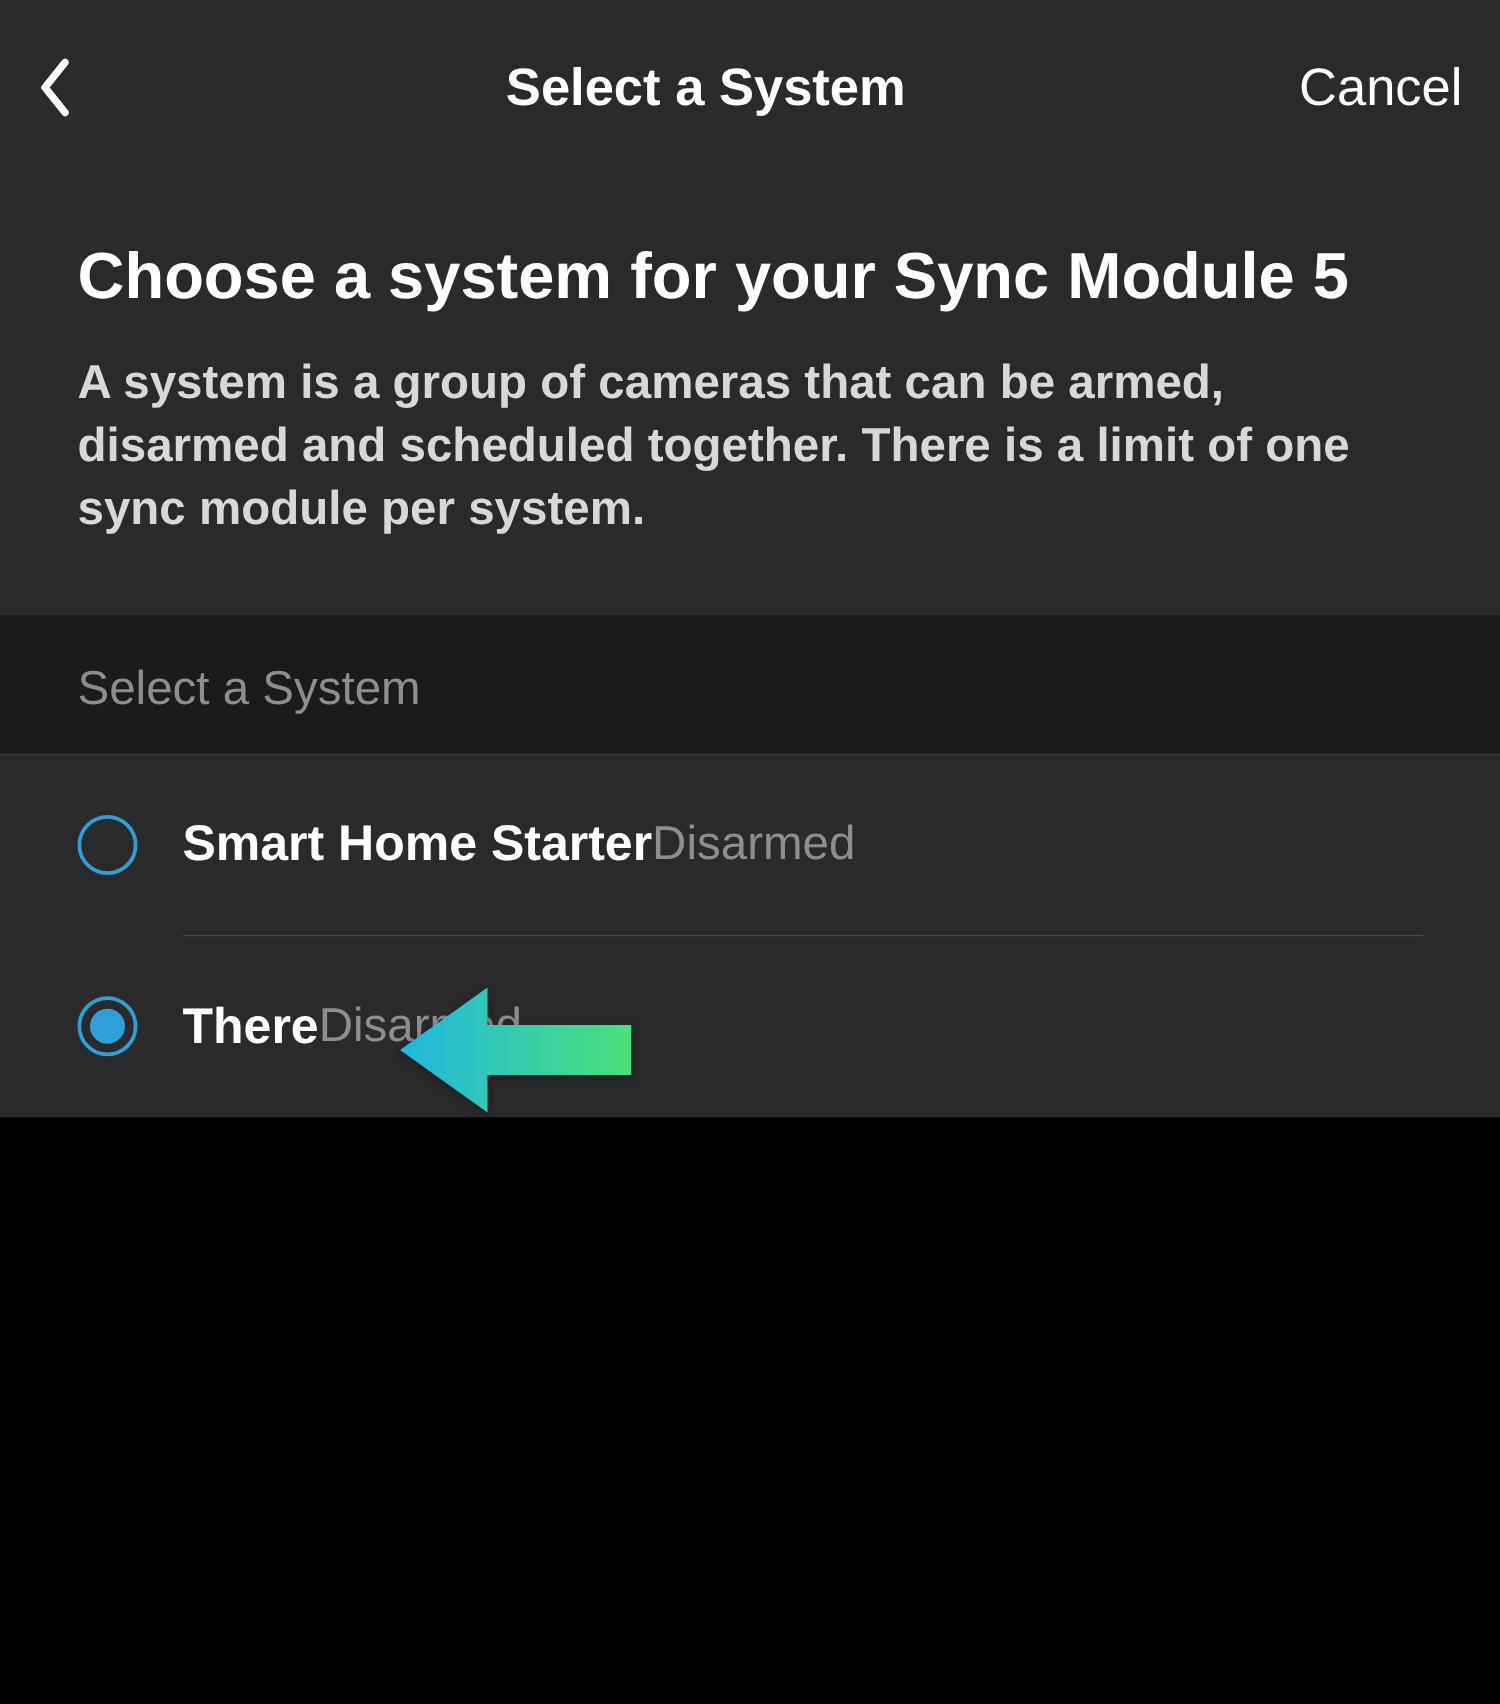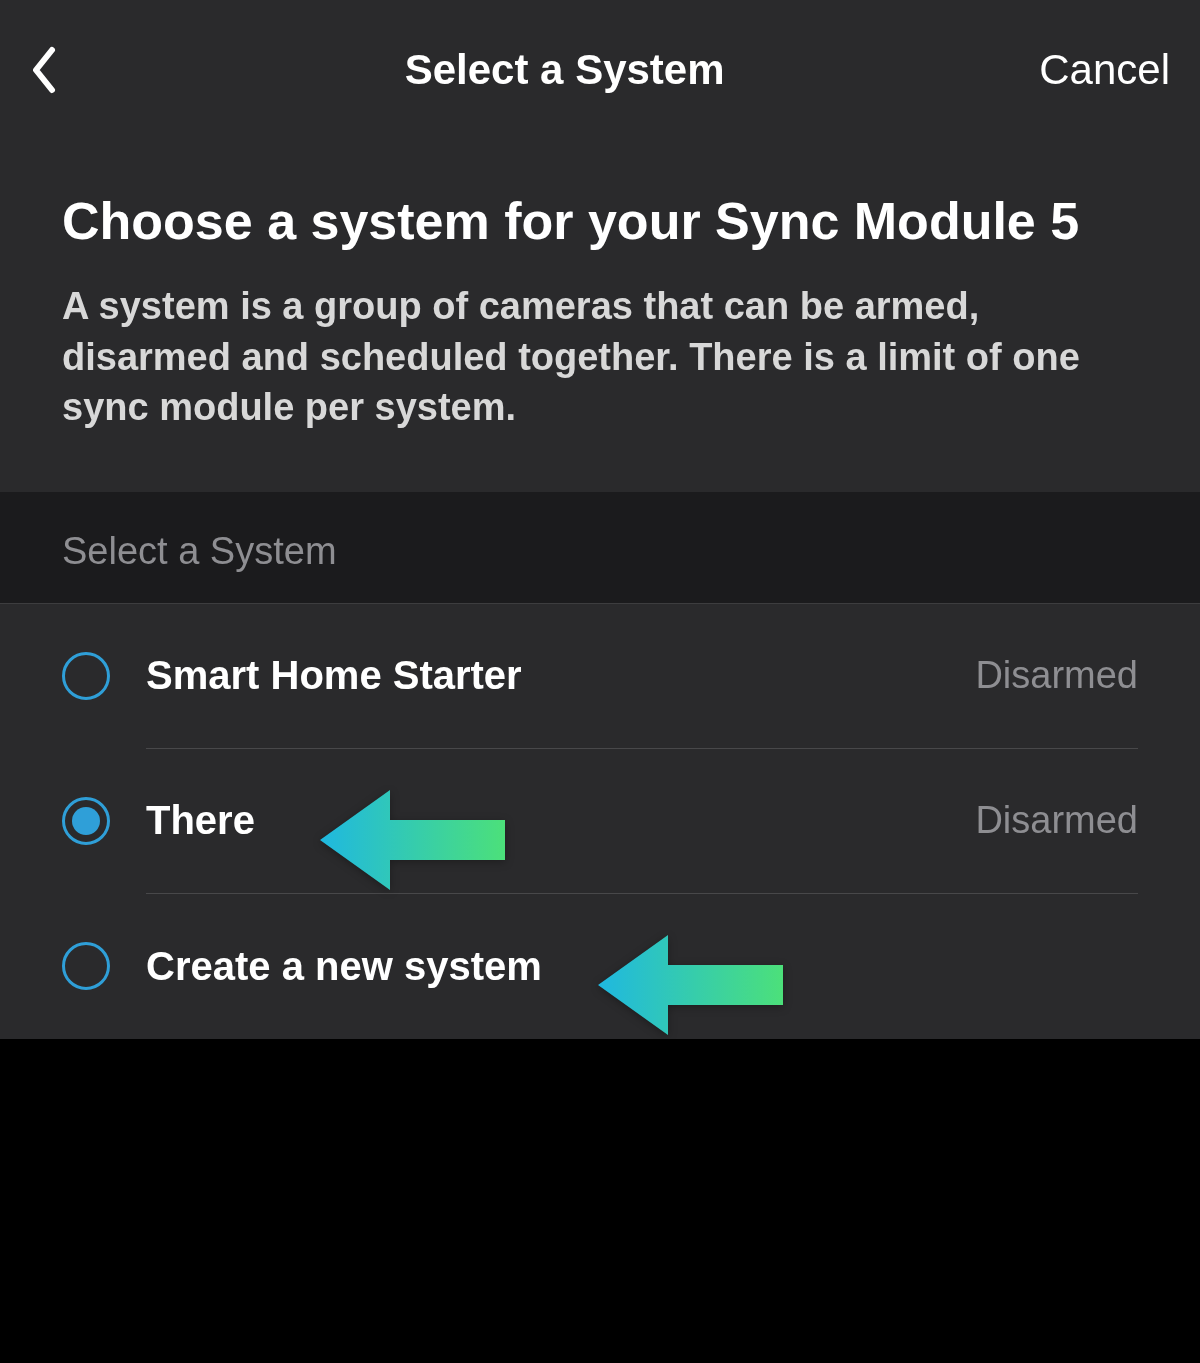--- a/index.html
+++ b/index.html
@@ -81,21 +81,21 @@
       align-items: center;
       height: 145px;
       padding: 0 62px;
       cursor: pointer;
       position: relative;
     }
     .list-row-inner {
       flex: 1;
       display: flex;
       align-items: center;
-      justify-content: space-between;
+      justify-content: flex-start;
       height: 100%;
       margin-left: 36px;
       border-bottom: 1px solid #48484a;
     }
     .list-row:last-child .list-row-inner {
       border-bottom: none;
     }
     .radio {
       width: 48px;
       height: 48px;
@@ -180,34 +180,16 @@
           <linearGradient id="g1" x1="0%" y1="0%" x2="100%" y2="0%">
             <stop offset="0%" stop-color="#1fb8e0"></stop>
             <stop offset="100%" stop-color="#4ce07a"></stop>
           </linearGradient>
         </defs>
         <polygon points="0,55 70,5 70,35 185,35 185,75 70,75 70,105" fill="url(#g1)"></polygon>
       </svg>
     </div>
   </div>
 
-  <div class="list-row">
-    <div class="radio"></div>
-    <div class="list-row-inner">
-      <span class="row-label">Create a new system</span>
-      <span class="row-status"></span>
-    </div>
-    <div class="annotation-arrow" style="left:598px; top:36px;">
-      <svg class="arrow-svg" width="190" height="110" viewBox="0 0 190 110">
-        <defs>
-          <linearGradient id="g2" x1="0%" y1="0%" x2="100%" y2="0%">
-            <stop offset="0%" stop-color="#1fb8e0"></stop>
-            <stop offset="100%" stop-color="#4ce07a"></stop>
-          </linearGradient>
-        </defs>
-        <polygon points="0,55 70,5 70,35 185,35 185,75 70,75 70,105" fill="url(#g2)"></polygon>
-      </svg>
-    </div>
-  </div>
 
 </div>
 
 <div class="bottom-bar"></div>
 
 </body></html>

